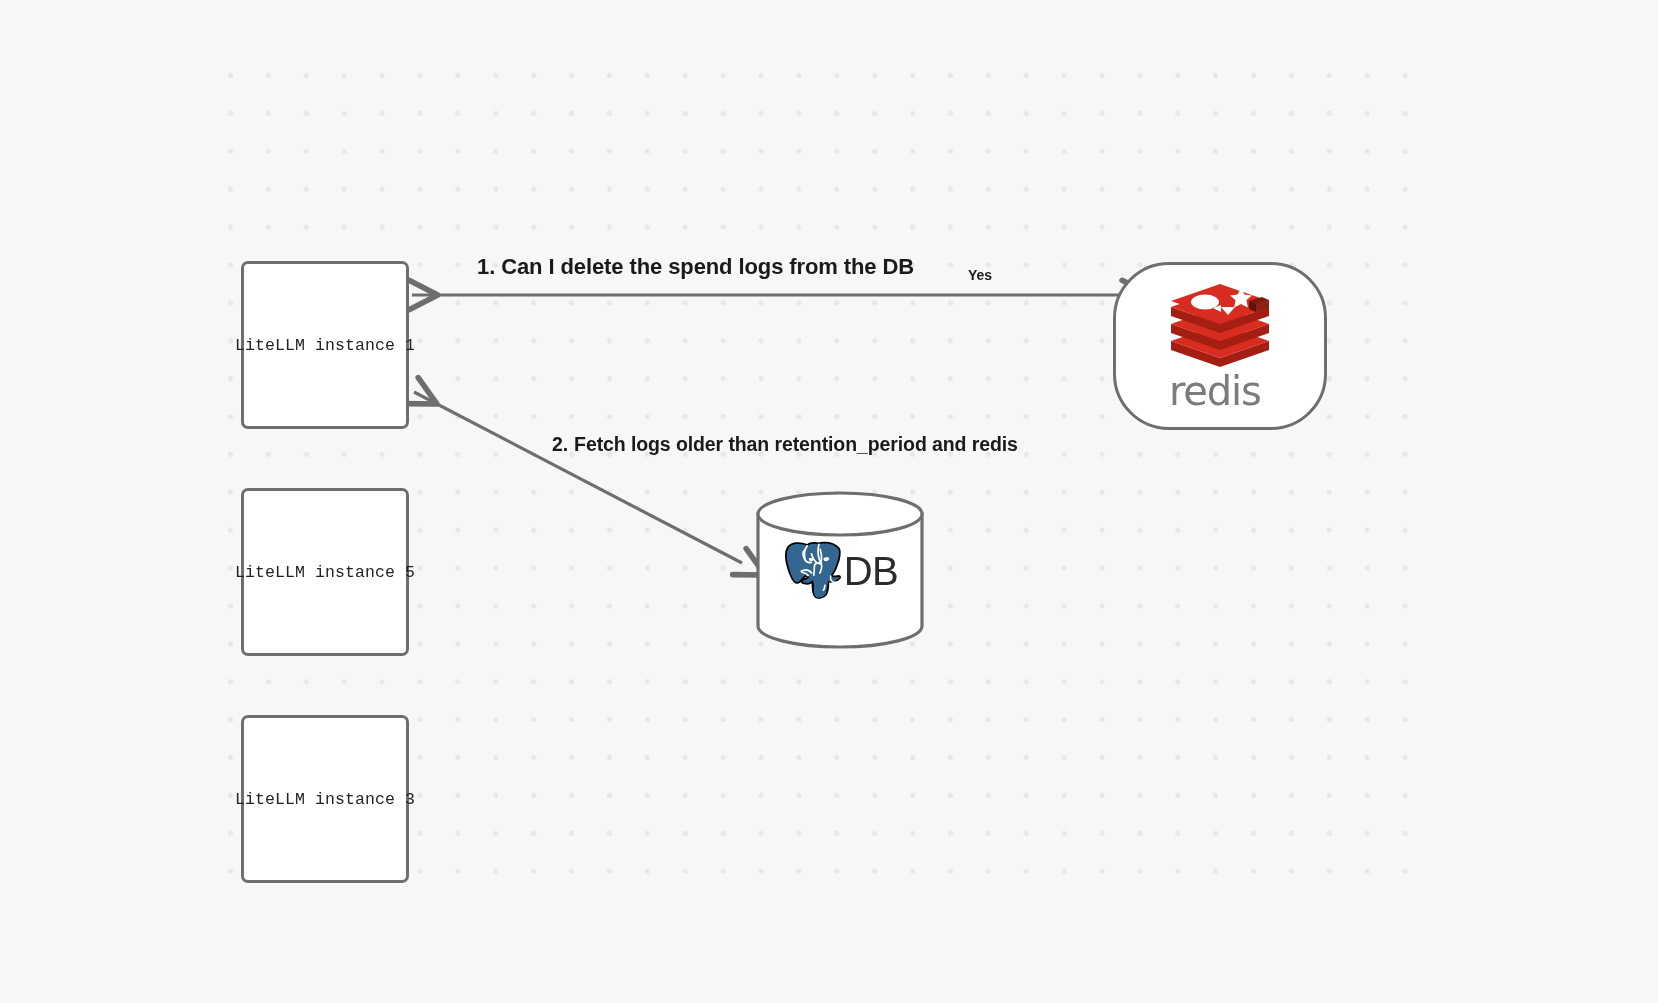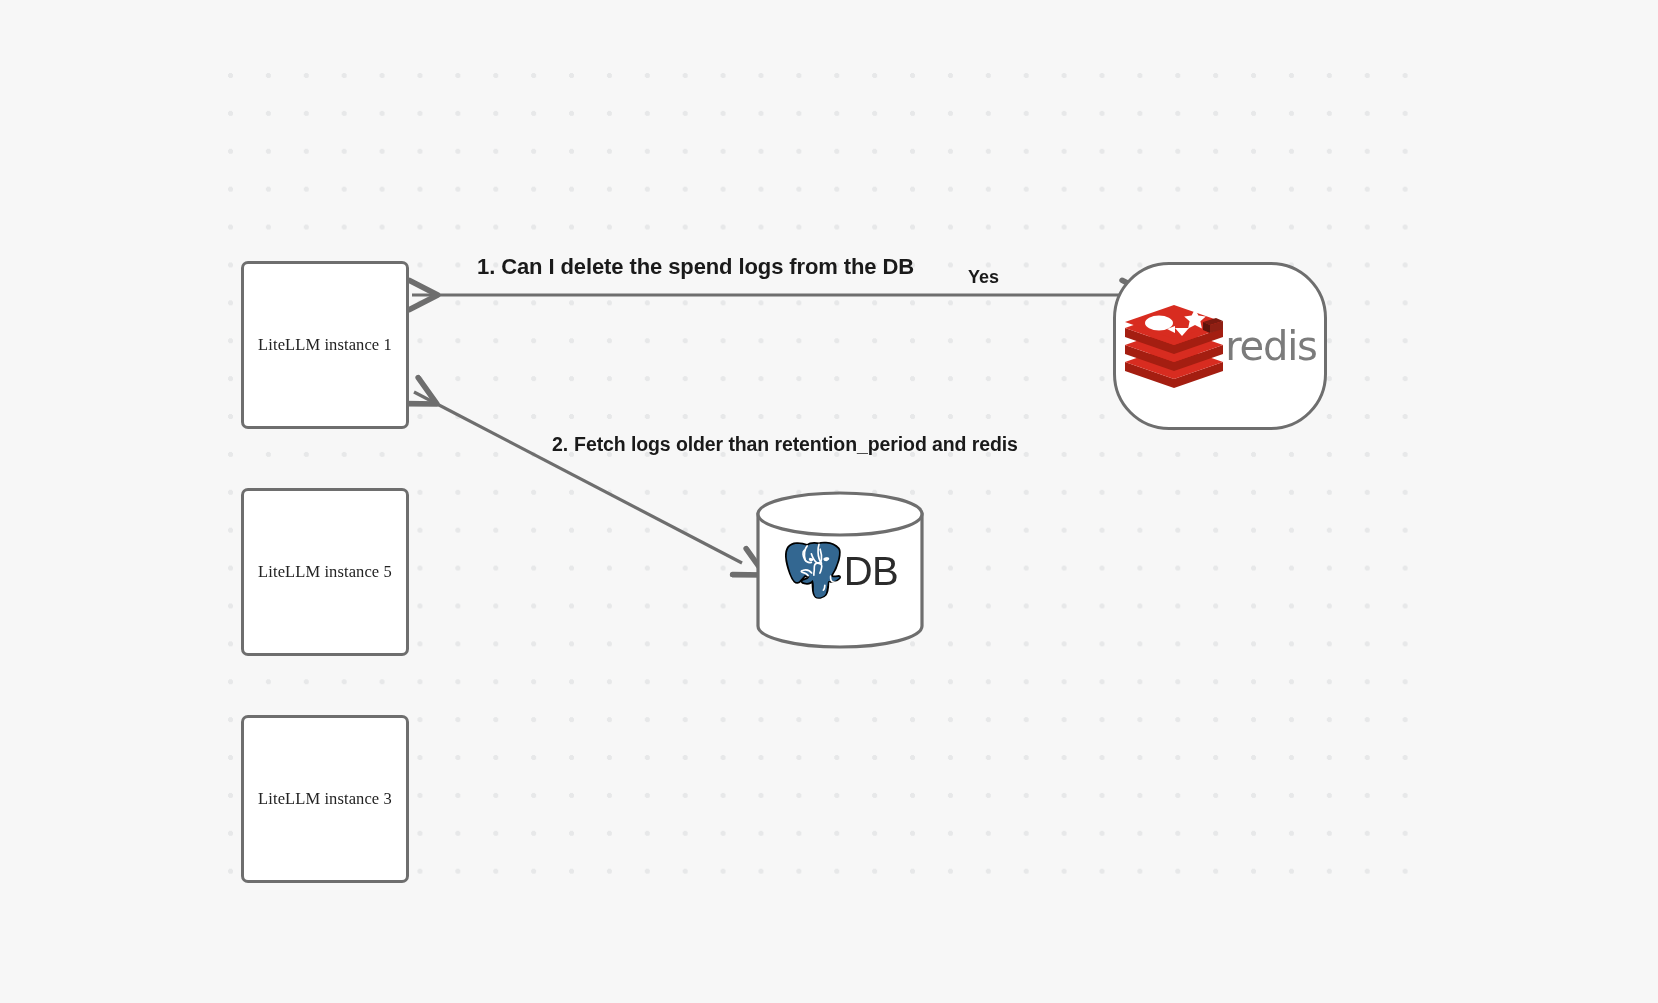--- a/index.html
+++ b/index.html
@@ -50,21 +50,21 @@
     border: 3px solid #6e6e6e;
     border-radius: 7px;
     box-sizing: border-box;
     display: flex;
     align-items: center;
     justify-content: center;
   }
   .node-box .node-label {
     font-size: 16.5px;
     color: #232323;
-    font-family: Liberation Serif, serif;
+    font-family: Liberation Mono, monospace;
     letter-spacing: 0.1px;
     white-space: nowrap;
   }
   #node-instance-1 { left: 241px; top: 261px; }
   #node-instance-2 { left: 241px; top: 488px; }
   #node-instance-3 { left: 241px; top: 715px; }
 
   
   #node-redis {
     position: absolute;
@@ -76,22 +76,21 @@
     border: 3px solid #6e6e6e;
     border-radius: 56px;
     box-sizing: border-box;
     display: flex;
     flex-direction: column;
     align-items: center;
     justify-content: center;
   }
   .redis-logo-wrap {
     display: flex;
-    flex-direction: row;
-    align-items: center;
+    flex-direction: column;
     justify-content: center;
     margin-top: -2px;
   }
   .redis-wordmark {
     font-family: "DejaVu Sans", sans-serif;
     font-size: 40px;
     font-weight: 400;
     color: #7b7b7b;
     letter-spacing: -1.2px;
     line-height: 1;
@@ -138,21 +137,21 @@
   }
   #label-step-1 {
     left: 477px;
     top: 256px;
     font-size: 22px;
     letter-spacing: -0.1px;
   }
   #label-yes {
     left: 968px;
     top: 268px;
-    font-size: 18px;
+    font-size: 14px;
   }
   #label-step-2 {
     left: 552px;
     top: 435px;
     font-size: 19.5px;
     letter-spacing: -0.1px;
   }
   .step-num { margin-right: 6px; }
 </style>
 </head>

